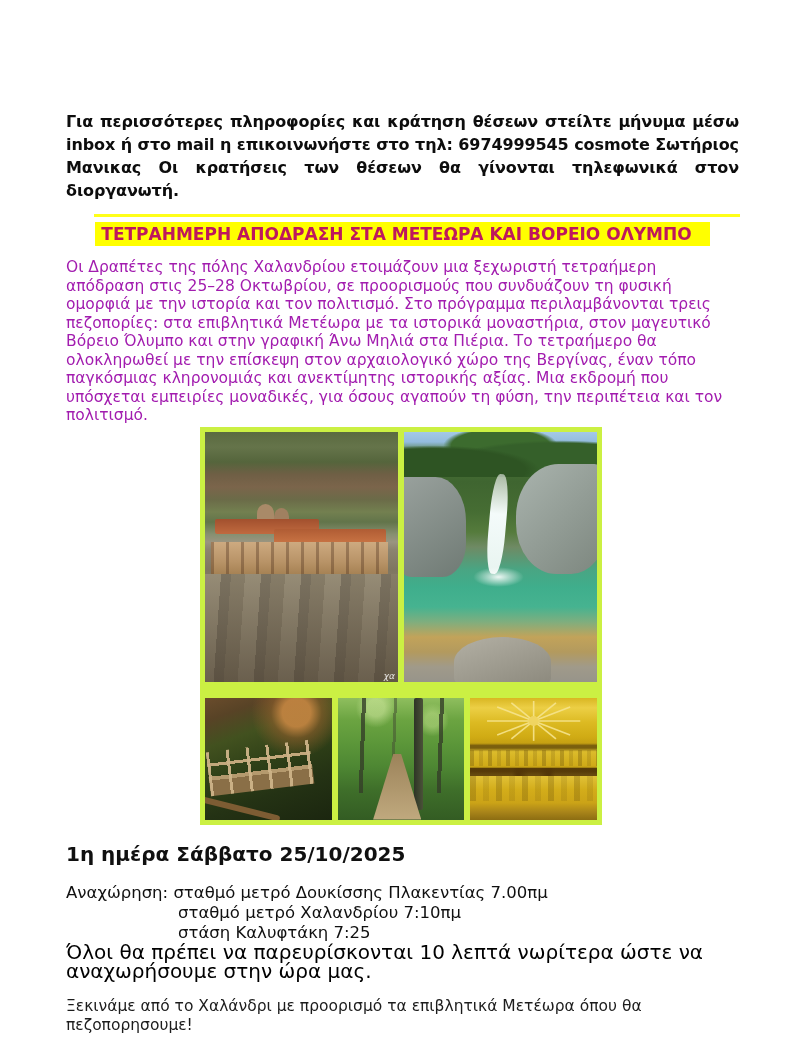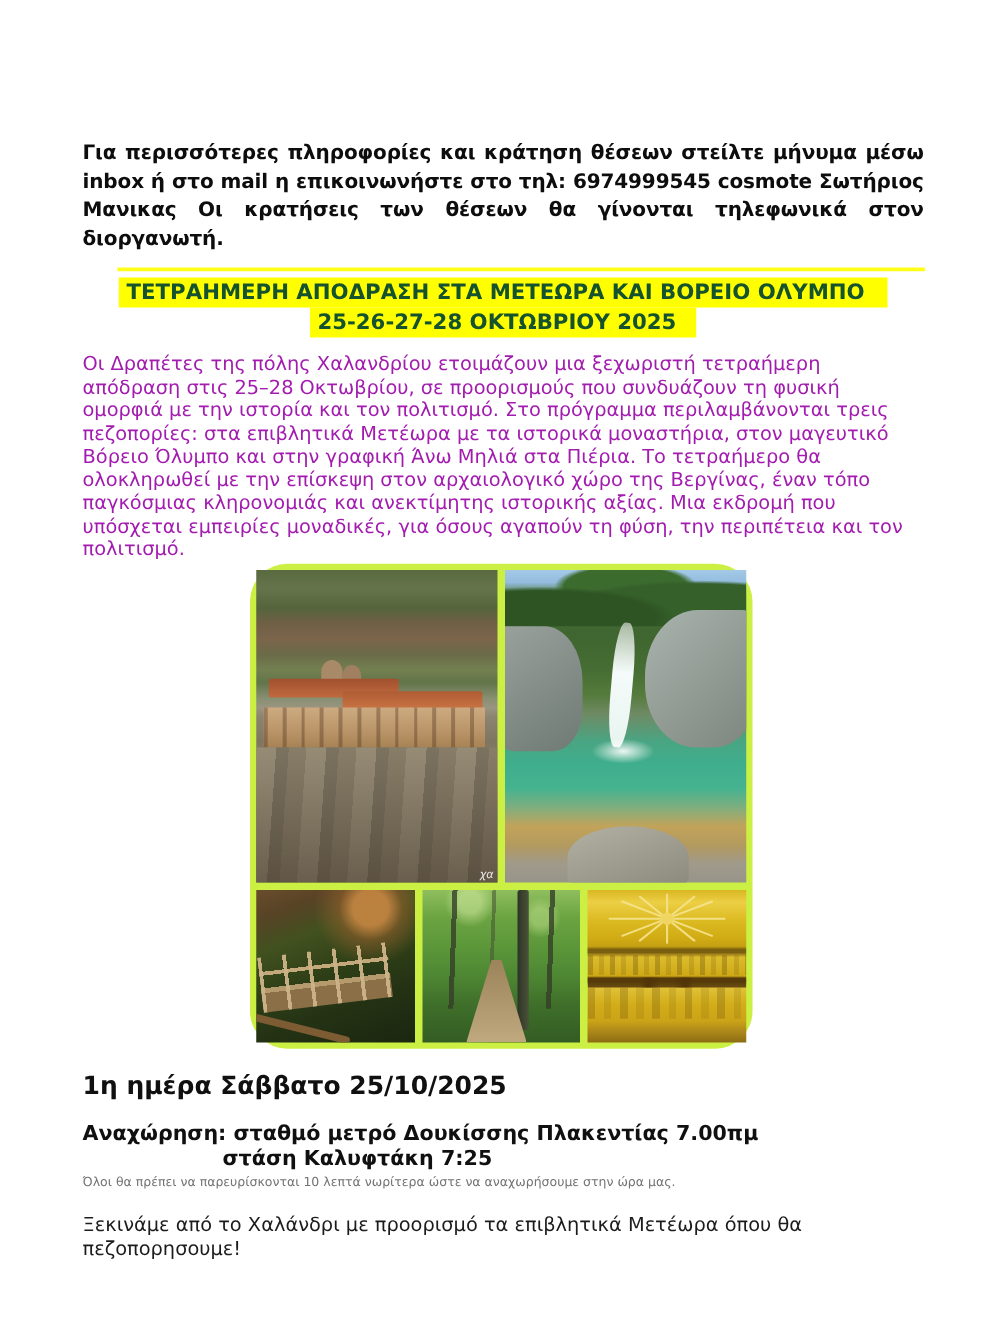--- a/index.html
+++ b/index.html
@@ -22,42 +22,42 @@
     text-align:justify;letter-spacing:-0.1px;color:#0d0d0d;
   }
 
   .pre-strip{
     margin:12px 0 0 28px;width:646px;height:3px;
     background:var(--hl);opacity:.9;
   }
 
   .title-block{
     margin-top:5px;text-align:center;
-    font-weight:bold;font-size:17px;line-height:22px;color:#14532d;
+    font-weight:bold;font-size:17px;line-height:22px;color:#be185d;
   }
   .title-block .hl{
     background:var(--hl);
     padding:1px 18px 1px 6px;
     display:inline-block;
   }
   .title-block .line2 .hl{padding:1px 16px 1px 6px;}
 
   .body-par{
     margin-top:12px;
     font-size:15.5px;line-height:18.5px;color:#a21caf;
     text-align:left;
   }
 
   
   .gallery{
     margin:2px 0 0 134px;
     width:402px;
     background:var(--gborder);
     padding:5px;
-    display:flex;flex-direction:column;gap:6px;border-radius:30px;
+    display:flex;flex-direction:column;gap:16px;
   }
   .g-row{display:flex;gap:6px;}
   .g-row.top{height:250px;}
   .g-row.bottom{height:122px;}
   .photo{position:relative;overflow:hidden;flex:1 1 0;}
   .photo > div, .photo > span, .photo > svg{position:absolute;}
 
   
   .ph-meteora{
     background:
@@ -147,37 +147,36 @@
       radial-gradient(circle at 50% 50%,rgba(80,52,8,.85) 0 26%,transparent 34%),
       radial-gradient(circle at 82% 50%,rgba(80,52,8,.85) 0 26%,transparent 34%);}
   .lx-orn2{top:64%;left:0;right:0;height:21%;opacity:.55;
     background:repeating-linear-gradient(90deg,rgba(116,90,12,.55) 0 6px,transparent 6px 13px,
       rgba(116,90,12,.3) 13px 19px,transparent 19px 26px);}
 
   
   .prog-heading{margin-top:40px;font-weight:bold;font-size:16.5px;line-height:20px;}
   .prog-heading .u{border-bottom:2px solid #101010;padding-right:14px;display:inline-block;padding-bottom:1px;}
   .day-heading{margin-top:19px;font-weight:bold;font-size:20px;line-height:20px;}
-  .departure{margin-top:19px;font-weight:bold;font-size:16.5px;line-height:20px;}
+  .departure{margin-top:19px;font-weight:normal;font-size:16.5px;line-height:20px;}
   .departure .indent{margin-left:112px;}
-  .note{margin-top:0;font-size:10px;line-height:19.5px;color:#737373;}
+  .note{margin-top:0;font-size:20px;line-height:19.5px;color:#000000;}
   .closing{margin-top:15px;font-size:15.5px;line-height:19px;color:#1c1c1c;}
 </style>
 </head>
 <body style="background: rgb(255, 255, 255);">
 
 <div class="page">
 
   <p class="intro">Για περισσότερες πληροφορίες και κράτηση θέσεων στείλτε μήνυμα μέσω inbox ή  στο mail  η επικοινωνήστε στο τηλ: 6974999545 cosmote Σωτήριος Μανικας Οι κρατήσεις των θέσεων θα γίνονται τηλεφωνικά στον διοργανωτή.</p>
 
   <div class="pre-strip"></div>
 
   <div class="title-block">
     <div class="line1"><span class="hl">ΤΕΤΡΑΗΜΕΡΗ ΑΠΟΔΡΑΣΗ ΣΤΑ ΜΕΤΕΩΡΑ ΚΑΙ  ΒΟΡΕΙΟ ΟΛΥΜΠΟ</span></div>
-    <div class="line2"><span class="hl">25-26-27-28 ΟΚΤΩΒΡΙΟΥ 2025</span></div>
   </div>
 
   <p class="body-par">Οι  Δραπέτες της πόλης Χαλανδρίου ετοιμάζουν μια ξεχωριστή τετραήμερη απόδραση στις 25–28 Οκτωβρίου, σε προορισμούς που συνδυάζουν τη φυσική ομορφιά με την ιστορία και τον πολιτισμό. Στο πρόγραμμα περιλαμβάνονται τρεις πεζοπορίες: στα επιβλητικά Μετέωρα με τα ιστορικά μοναστήρια, στον μαγευτικό Βόρειο Όλυμπο και στην γραφική Άνω Μηλιά στα Πιέρια. Το τετραήμερο θα ολοκληρωθεί με την επίσκεψη στον αρχαιολογικό χώρο της Βεργίνας, έναν τόπο παγκόσμιας κληρονομιάς και ανεκτίμητης ιστορικής αξίας. Μια εκδρομή που υπόσχεται εμπειρίες μοναδικές, για όσους αγαπούν τη φύση, την περιπέτεια και τον πολιτισμό.</p>
 
   <div class="gallery">
     <div class="g-row top">
       <div class="photo ph-meteora">
         <div class="mt-dome"></div>
         <div class="mt-roof-a"></div>
         <div class="mt-roof-b"></div>
@@ -227,20 +226,21 @@
         <div class="lx-orn2"></div>
       </div>
     </div>
   </div>
 
 
   <div class="day-heading">1η ημέρα  Σάββατο 25/10/2025</div>
 
   <div class="departure">
     <div>Αναχώρηση: σταθμό μετρό Δουκίσσης Πλακεντίας  7.00πμ</div>
+    <div class="indent">σταθμό μετρό Χαλανδρίου 7:10πμ</div>
     <div class="indent">στάση Καλυφτάκη 7:25</div>
   </div>
 
   <p class="note">Όλοι θα πρέπει να παρευρίσκονται 10 λεπτά νωρίτερα ώστε να αναχωρήσουμε στην ώρα μας.</p>
 
   <p class="closing">Ξεκινάμε από το Χαλάνδρι  με προορισμό τα επιβλητικά Μετέωρα όπου θα πεζοπορησουμε!</p>
 
 </div>
 
 </body></html>

